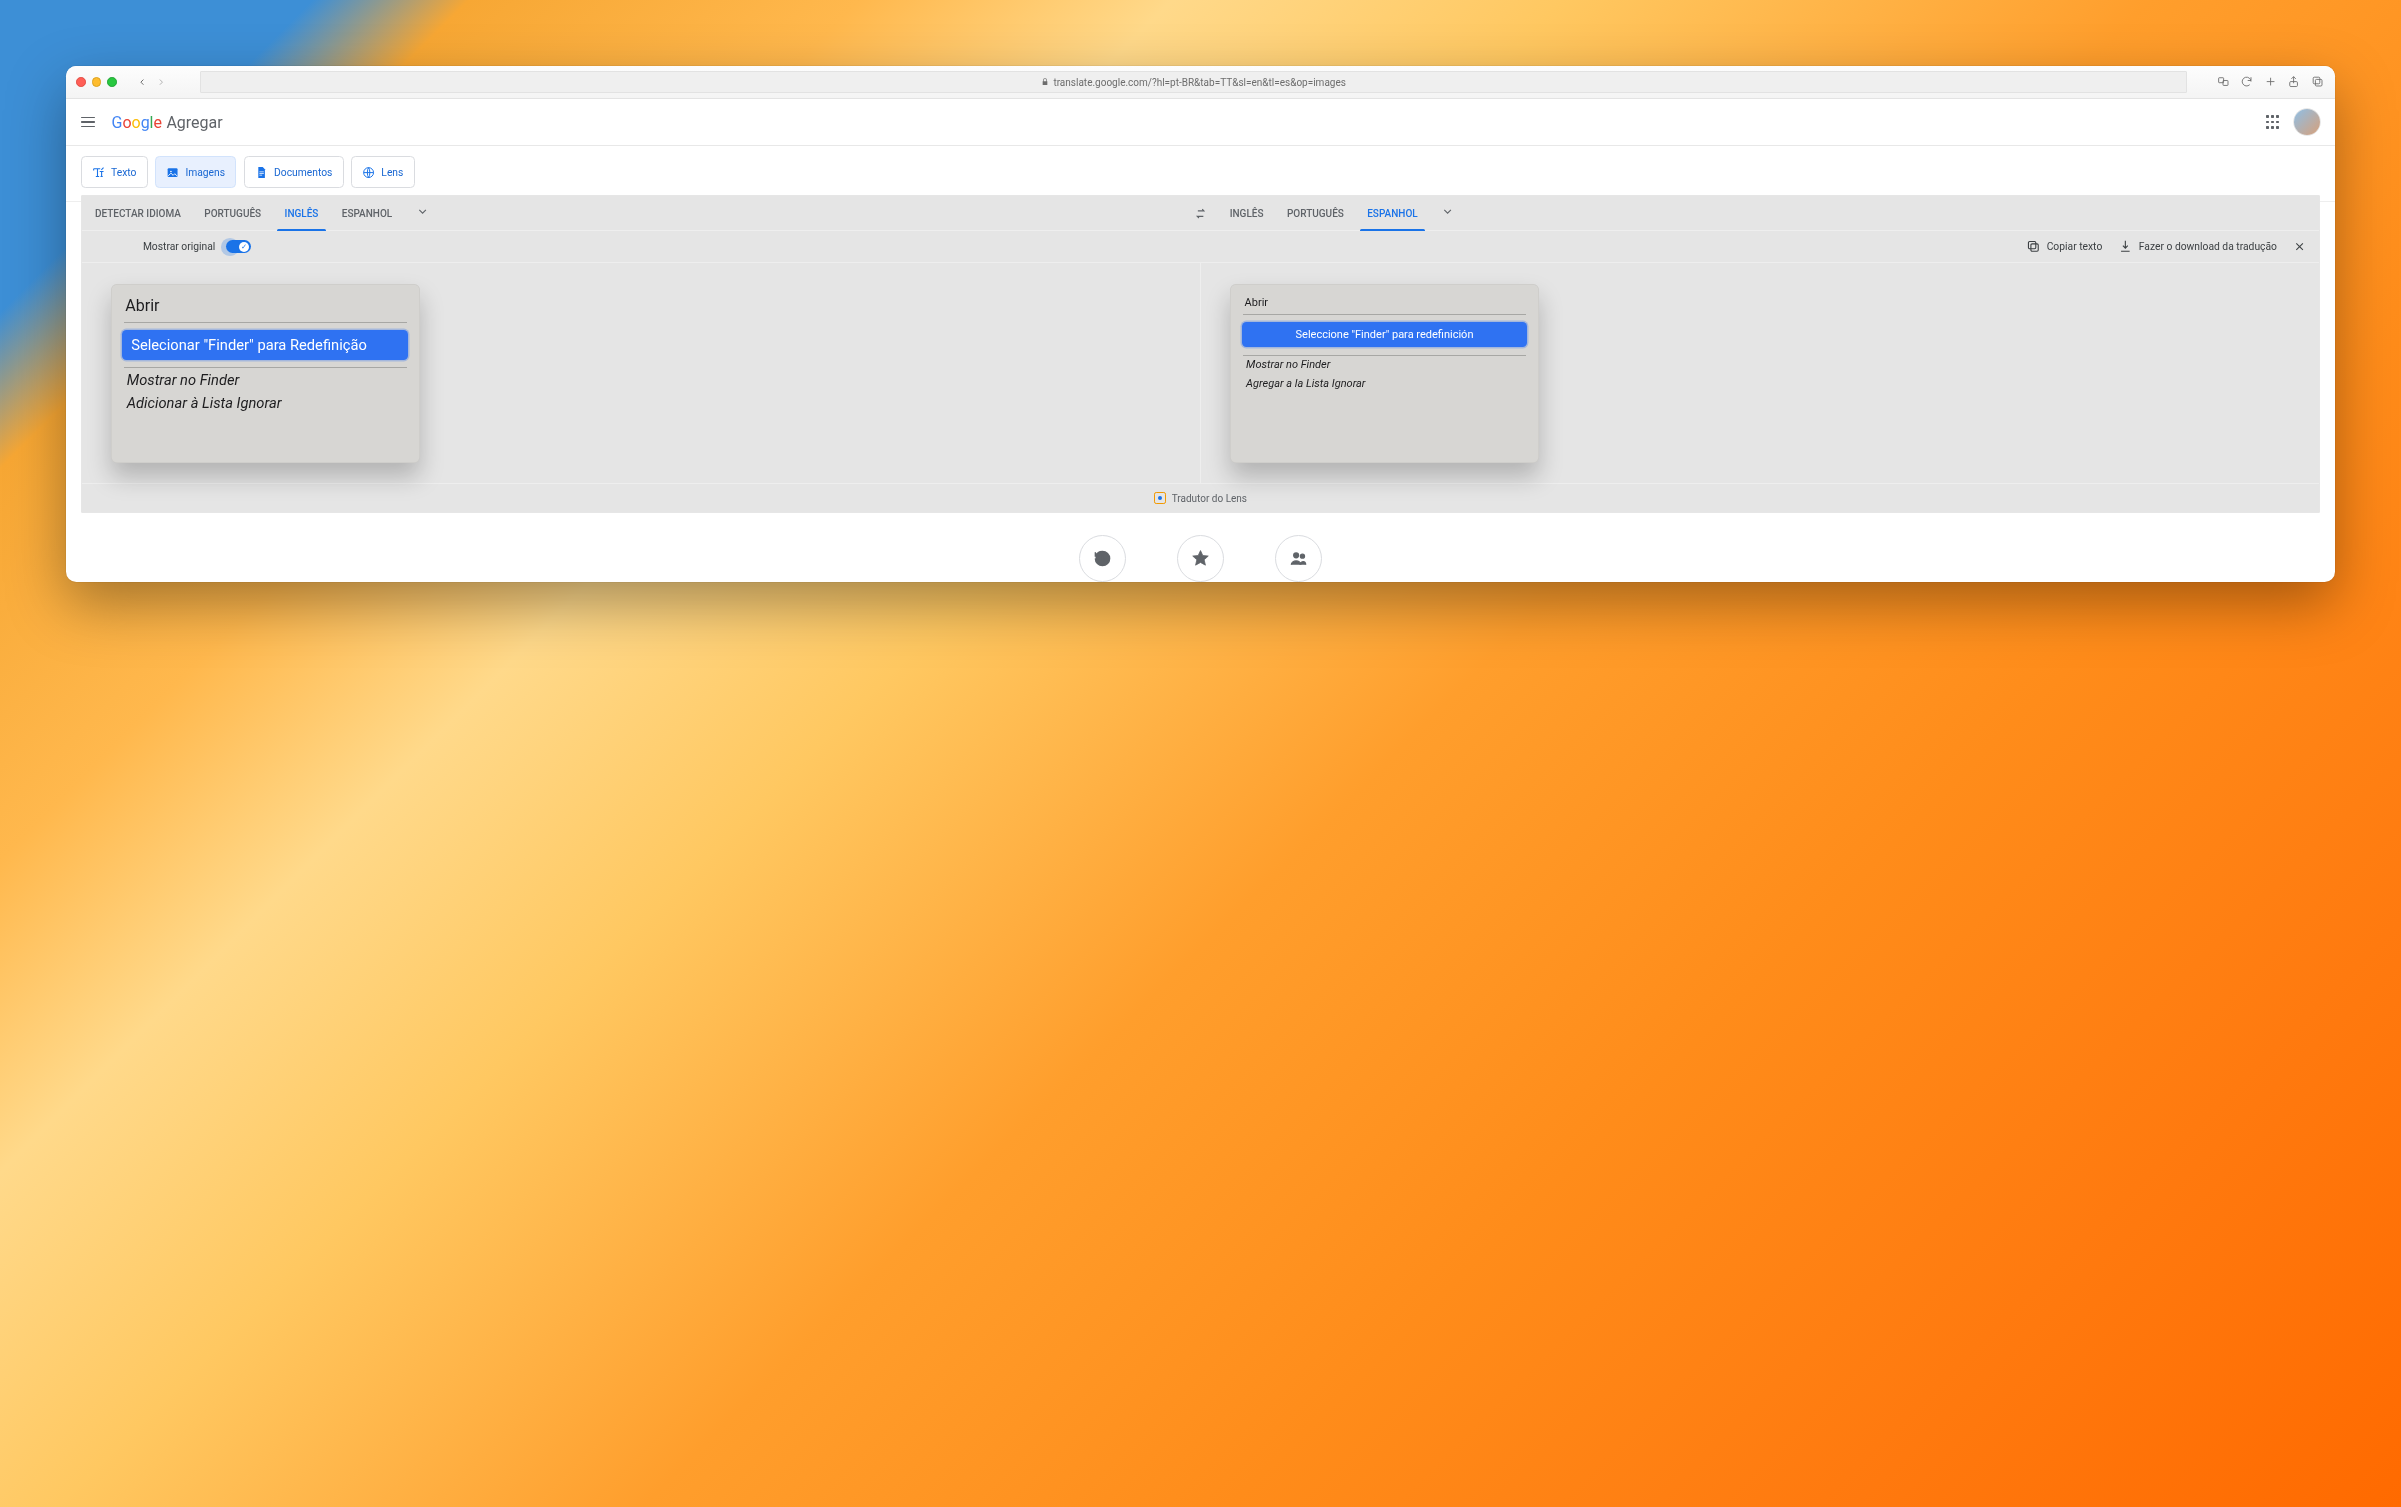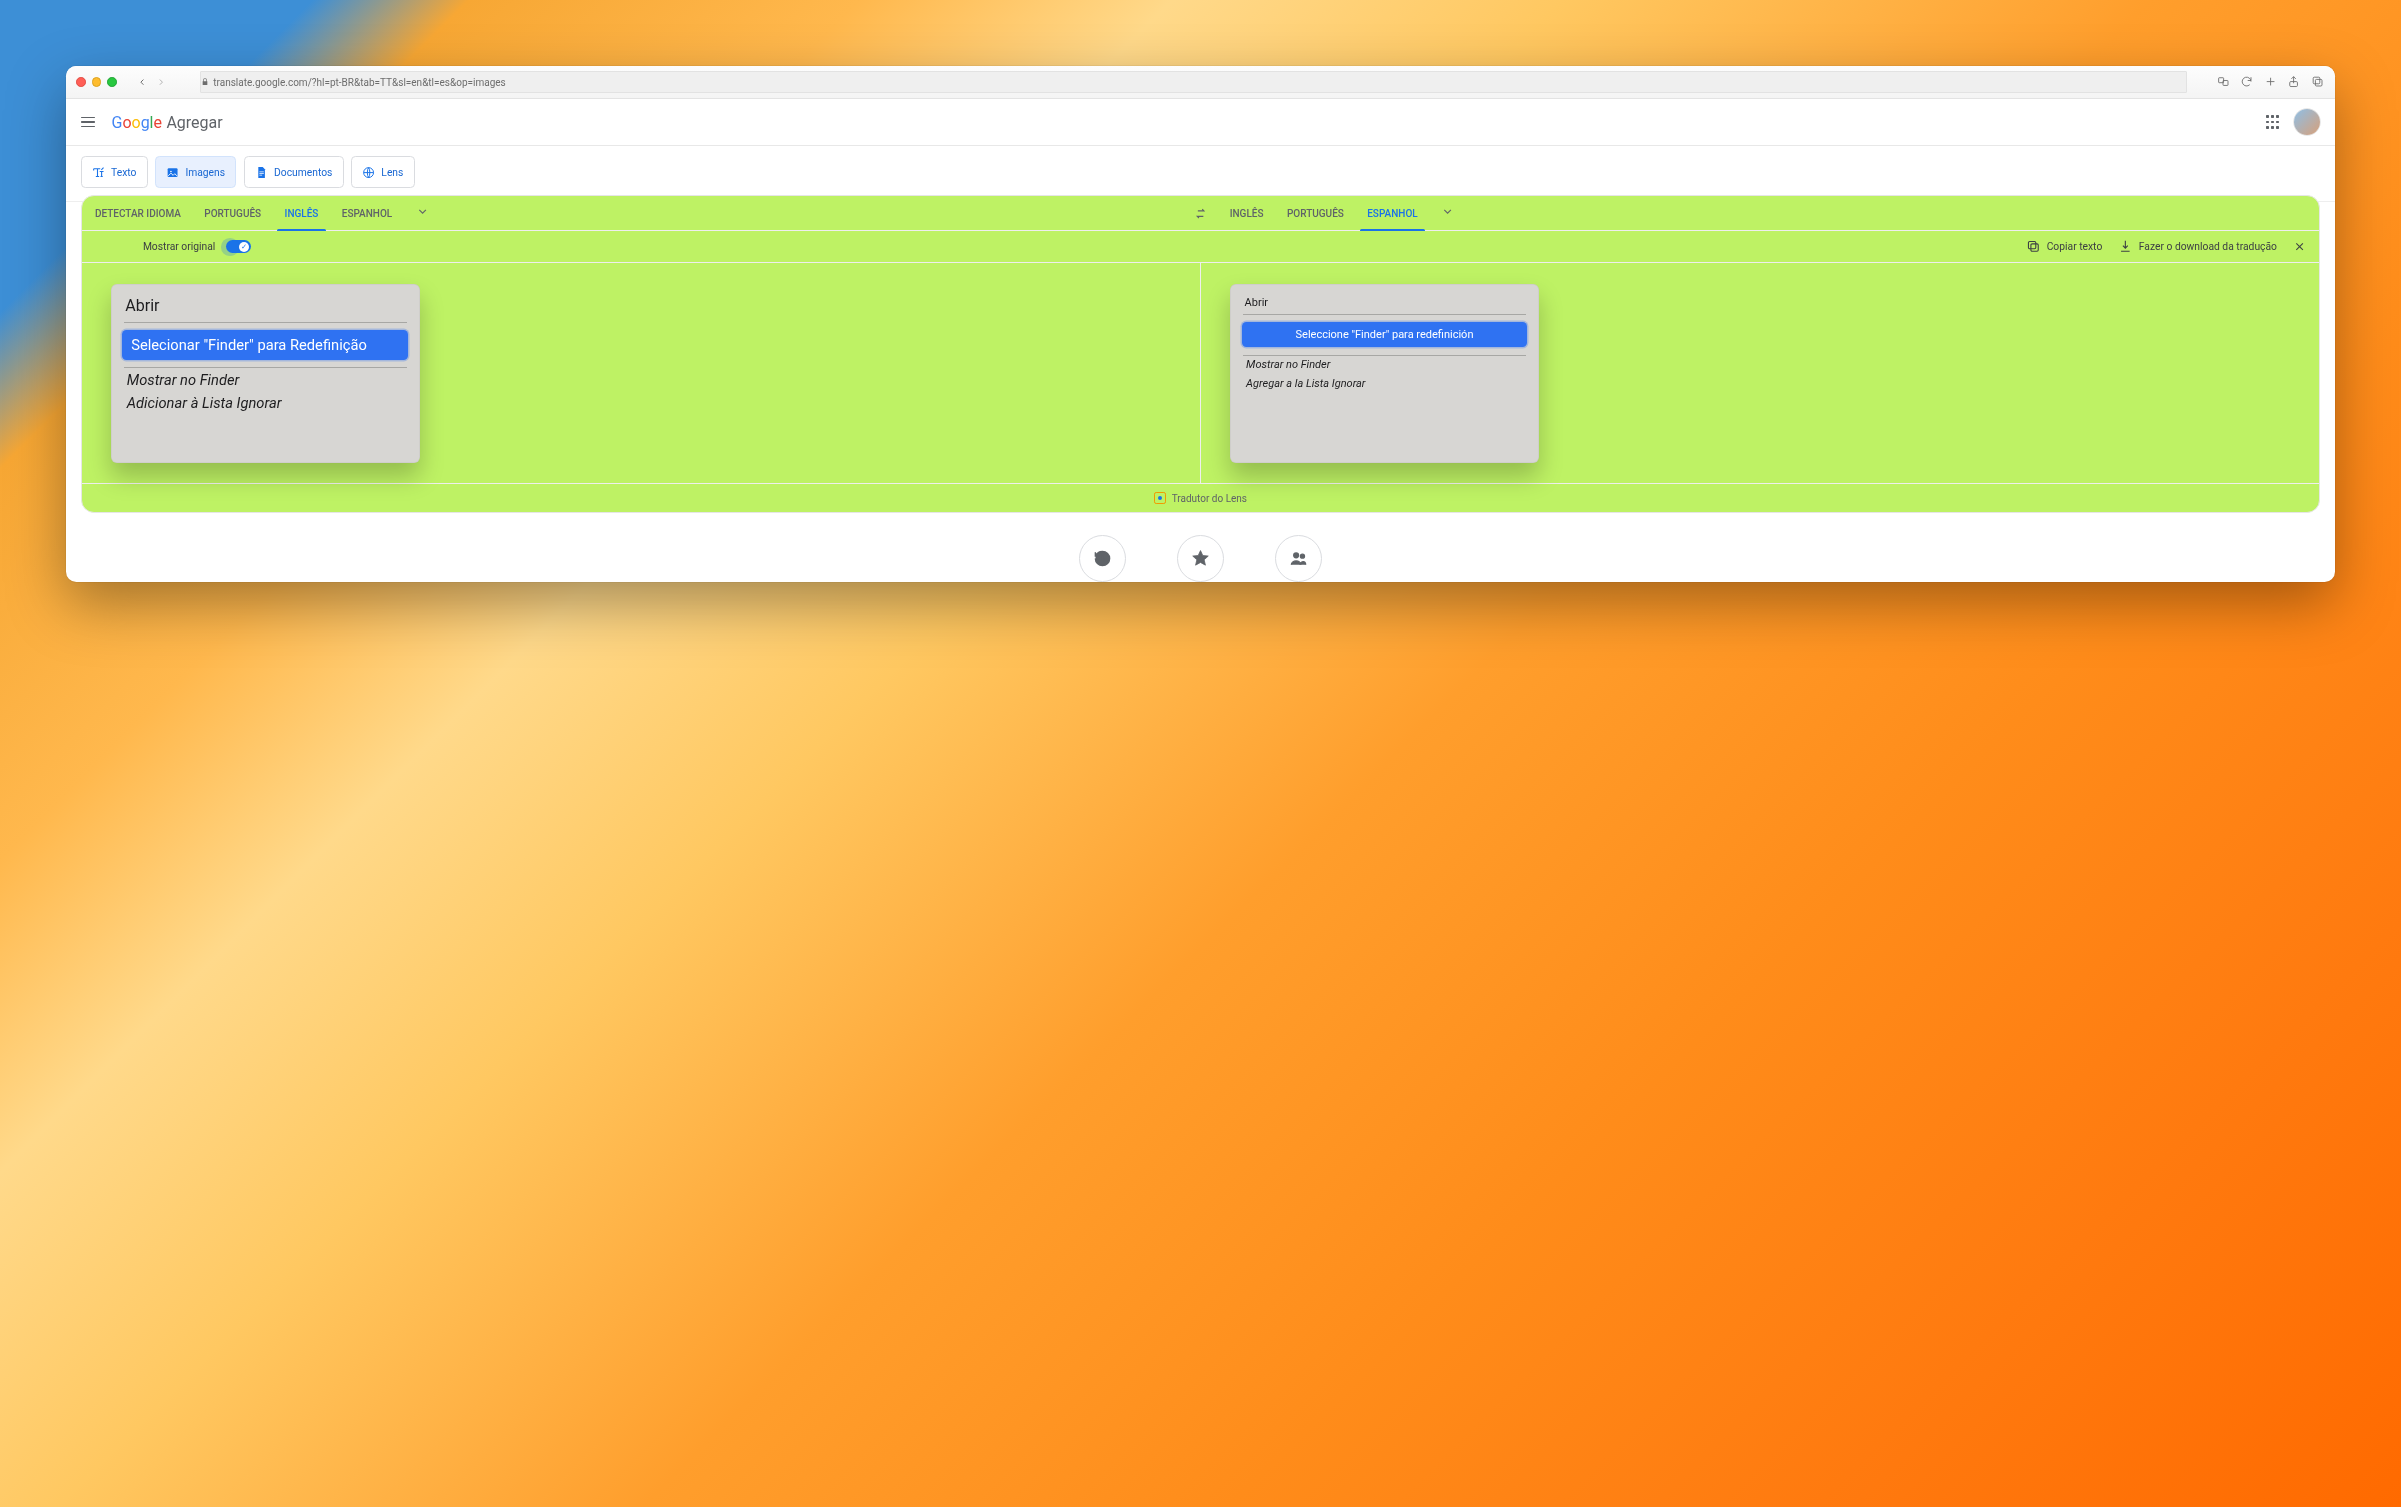--- a/index.html
+++ b/index.html
@@ -46,20 +46,21 @@
 
   .urlbar {
     flex:1;
     margin: 0 29px;
     height:22px;
     background:#efefef;
     border:0.7px solid #e2e2e2;
     border-radius:1px;
     display:flex;
     align-items:center;
+    justify-content:center;
     color:#6d6d6d;
     font-size:10px;
     gap:4.4px;
   }
   .urlbar .lock { width:8px; height:8px; fill:#6d6d6d;}
 
   .toolbar-right { display:flex; align-items:center; gap:8.8px; color:#6b6b6b; }
   .toolbar-right .ic { width:14.7px; height:14.7px; display:flex; align-items:center; justify-content:center;}
   .toolbar-right svg { width:13.2px; height:13.2px; stroke:currentColor; fill:none; stroke-width:1.6;}
 
@@ -91,22 +92,22 @@
     background:#fff;
   }
   .mode.active{ background:#e8f0fe; border-color:#d2e3fc;}
   .mode .mi{ width:13.2px; height:13.2px; display:flex; align-items:center; justify-content:center; fill:#1a73e8; color:#1a73e8;}
   .mode .mi svg{ width:13.2px; height:13.2px;}
 
   
   .card {
     margin: 0 14.7px 0 14.7px;
     border:0.7px solid #e6e6e6;
-    border-radius:13px;
-    background:#bef264;
+    border-radius:1px;
+    background:#e5e5e5;
     overflow:hidden;
     margin-top:-7.3px;
   }
 
   .lang-row{
     height:35px; display:flex; align-items:stretch;
     border-bottom:0.7px solid #eee;
   }
   .lang-half{ flex:1; display:flex; align-items:center; padding-left:10.3px; gap:17.6px; position:relative;}
   .lang-tab{ font-size:10px; font-weight:500; color:#5f6368; padding:0 2.9px; height:100%; display:flex; align-items:center; position:relative;}

